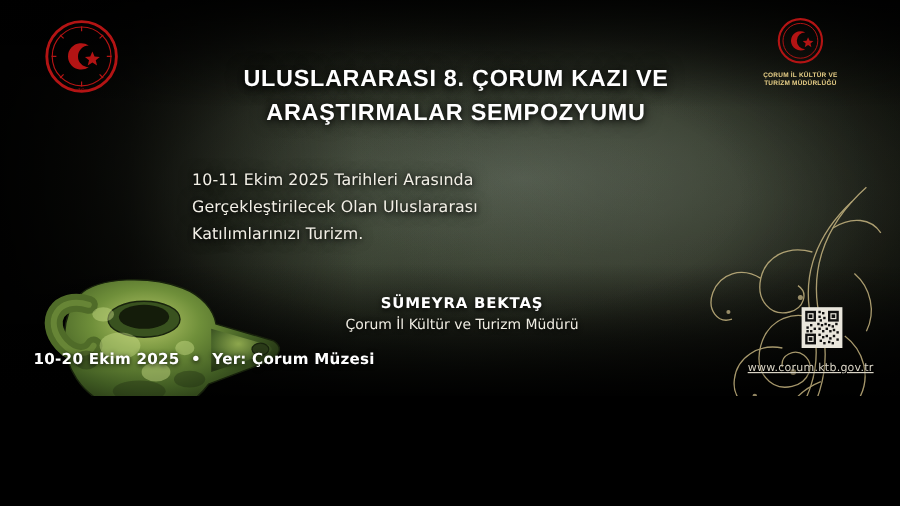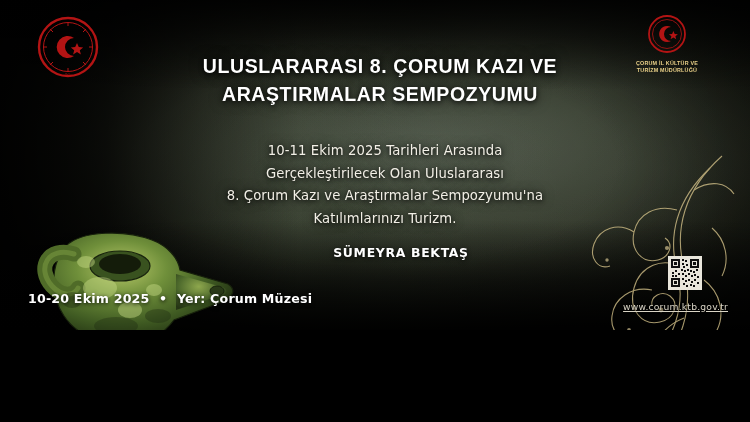--- a/index.html
+++ b/index.html
@@ -130,34 +130,33 @@
     text-shadow: 0 1px 5px rgba(0,0,0,0.95), 0 0 14px rgba(0,0,0,0.8);
   }
   .headline .l2 { display: block; }
 
   
   .invite {
     position: absolute;
     left: 160px;
     top: 140px;
     width: 450px;
-    text-align: center;
     color: #f2efe6;
     font-family: "DejaVu Sans", sans-serif;
     font-size: 13.2px;
     line-height: 1.72;
     letter-spacing: .1px;
     text-shadow: 0 1px 4px rgba(0,0,0,0.95), 0 0 12px rgba(0,0,0,0.75);
   }
   .invite span { display: block; }
 
   
   .signature {
     position: absolute;
-    left: 216px;
+    left: 200px;
     top: 245px;
     width: 370px;
     text-align: center;
     color: #ffffff;
     font-family: "DejaVu Sans", sans-serif;
     text-shadow: 0 1px 4px rgba(0,0,0,0.95);
   }
   .signature .name {
     display: block;
     font-size: 12.4px;
@@ -327,26 +326,26 @@
   </div>
 
   <div class="headline">
     <span class="l1">ULUSLARARASI 8. ÇORUM KAZI VE</span>
     <span class="l2">ARAŞTIRMALAR SEMPOZYUMU</span>
   </div>
 
   <div class="invite">
     <span>10-11 Ekim 2025 Tarihleri Arasında</span>
     <span>Gerçekleştirilecek Olan Uluslararası</span>
-    <span>8. Çorum Kazı ve Araştırmalar Sempozyumu'na</span>
     <span>Katılımlarınızı Turizm.</span>
   </div>
 
   <div class="signature">
     <span class="name">SÜMEYRA BEKTAŞ</span>
+    <span class="title">Çorum İl Kültür ve Turizm Müdürü</span>
   </div>
 
   <div class="footer-left">
     <span>10-20 Ekim 2025</span>
     <span class="dot">•</span>
     <span class="venue">Yer: Çorum Müzesi</span>
   </div>
 
   <div class="qr">
     <svg viewBox="0 0 30 30" width="30" height="30">

